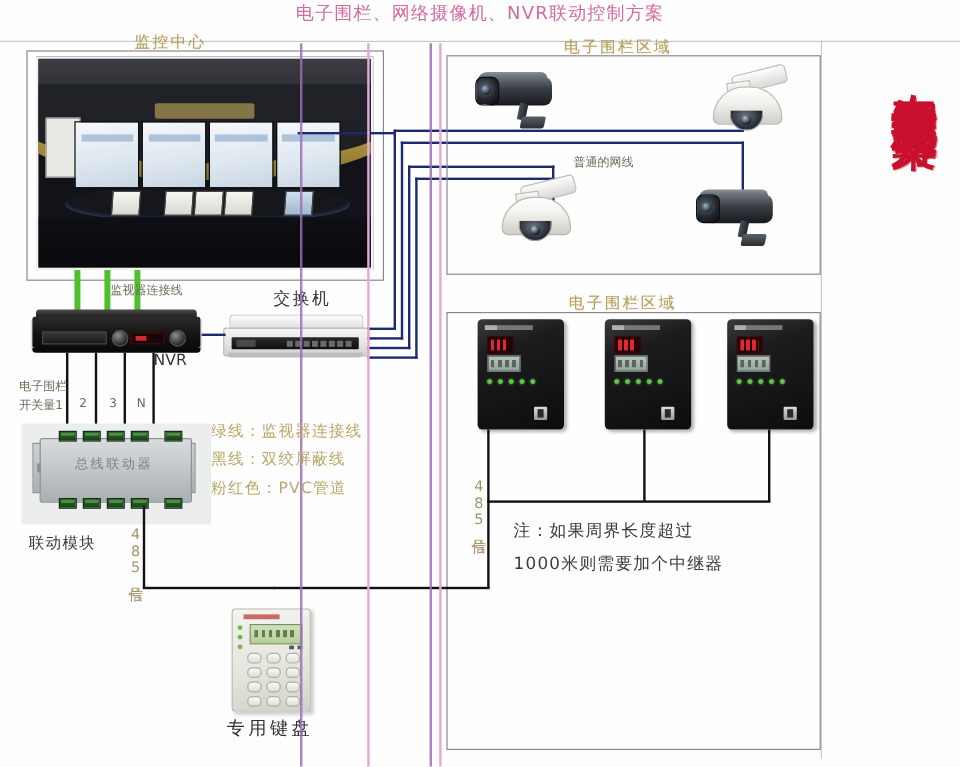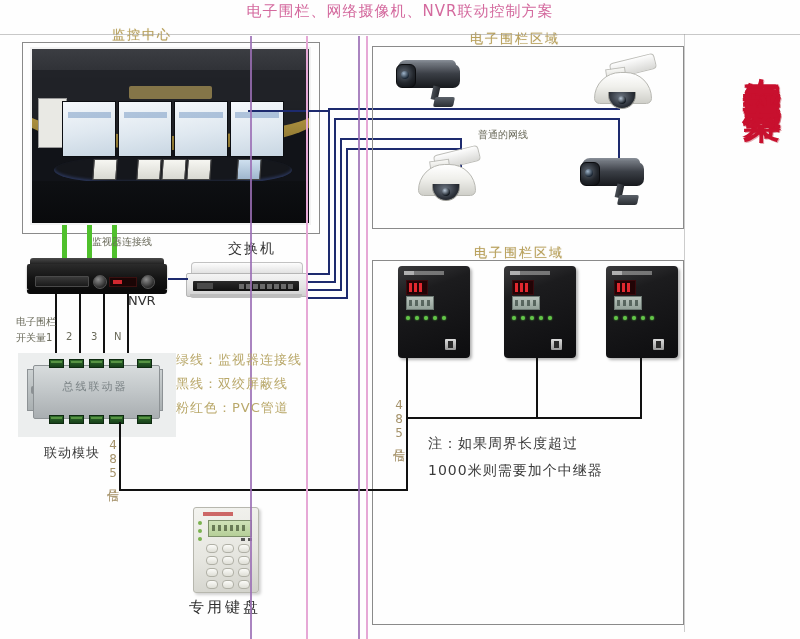--- a/index.html
+++ b/index.html
@@ -702,21 +702,21 @@
       <div class="term" style="margin-left:8px;"></div>
     </div>
     <div class="term-row" style="left:24px; top:58px;">
       <div class="term"></div>
       <div class="term"></div>
       <div class="term"></div>
       <div class="term"></div>
       <div class="term" style="margin-left:8px;"></div>
     </div>
   </div>
-  <div class="lbl-dark" style="left:24px; top:444px; font-size:13px; letter-spacing:1px;margin-left:20px;">联动模块</div>
+  <div class="lbl-dark" style="left:24px; top:444px; font-size:13px; letter-spacing:1px;">联动模块</div>
 
   <div class="wire w-black" style="left:119px; top:422px; width:2px; height:68px;"></div>
   <div class="wire w-black" style="left:119px; top:489px; width:110px; height:2px;"></div>
   <div class="lbl vert" style="left:104px; top:438px; color:#a5926a; font-size:12px;">485信号</div>
 
   <div id="keypad">
     <div class="kp-body">
       <div class="kp-brand"></div>
       <div class="kp-leds">
           <i></i>

